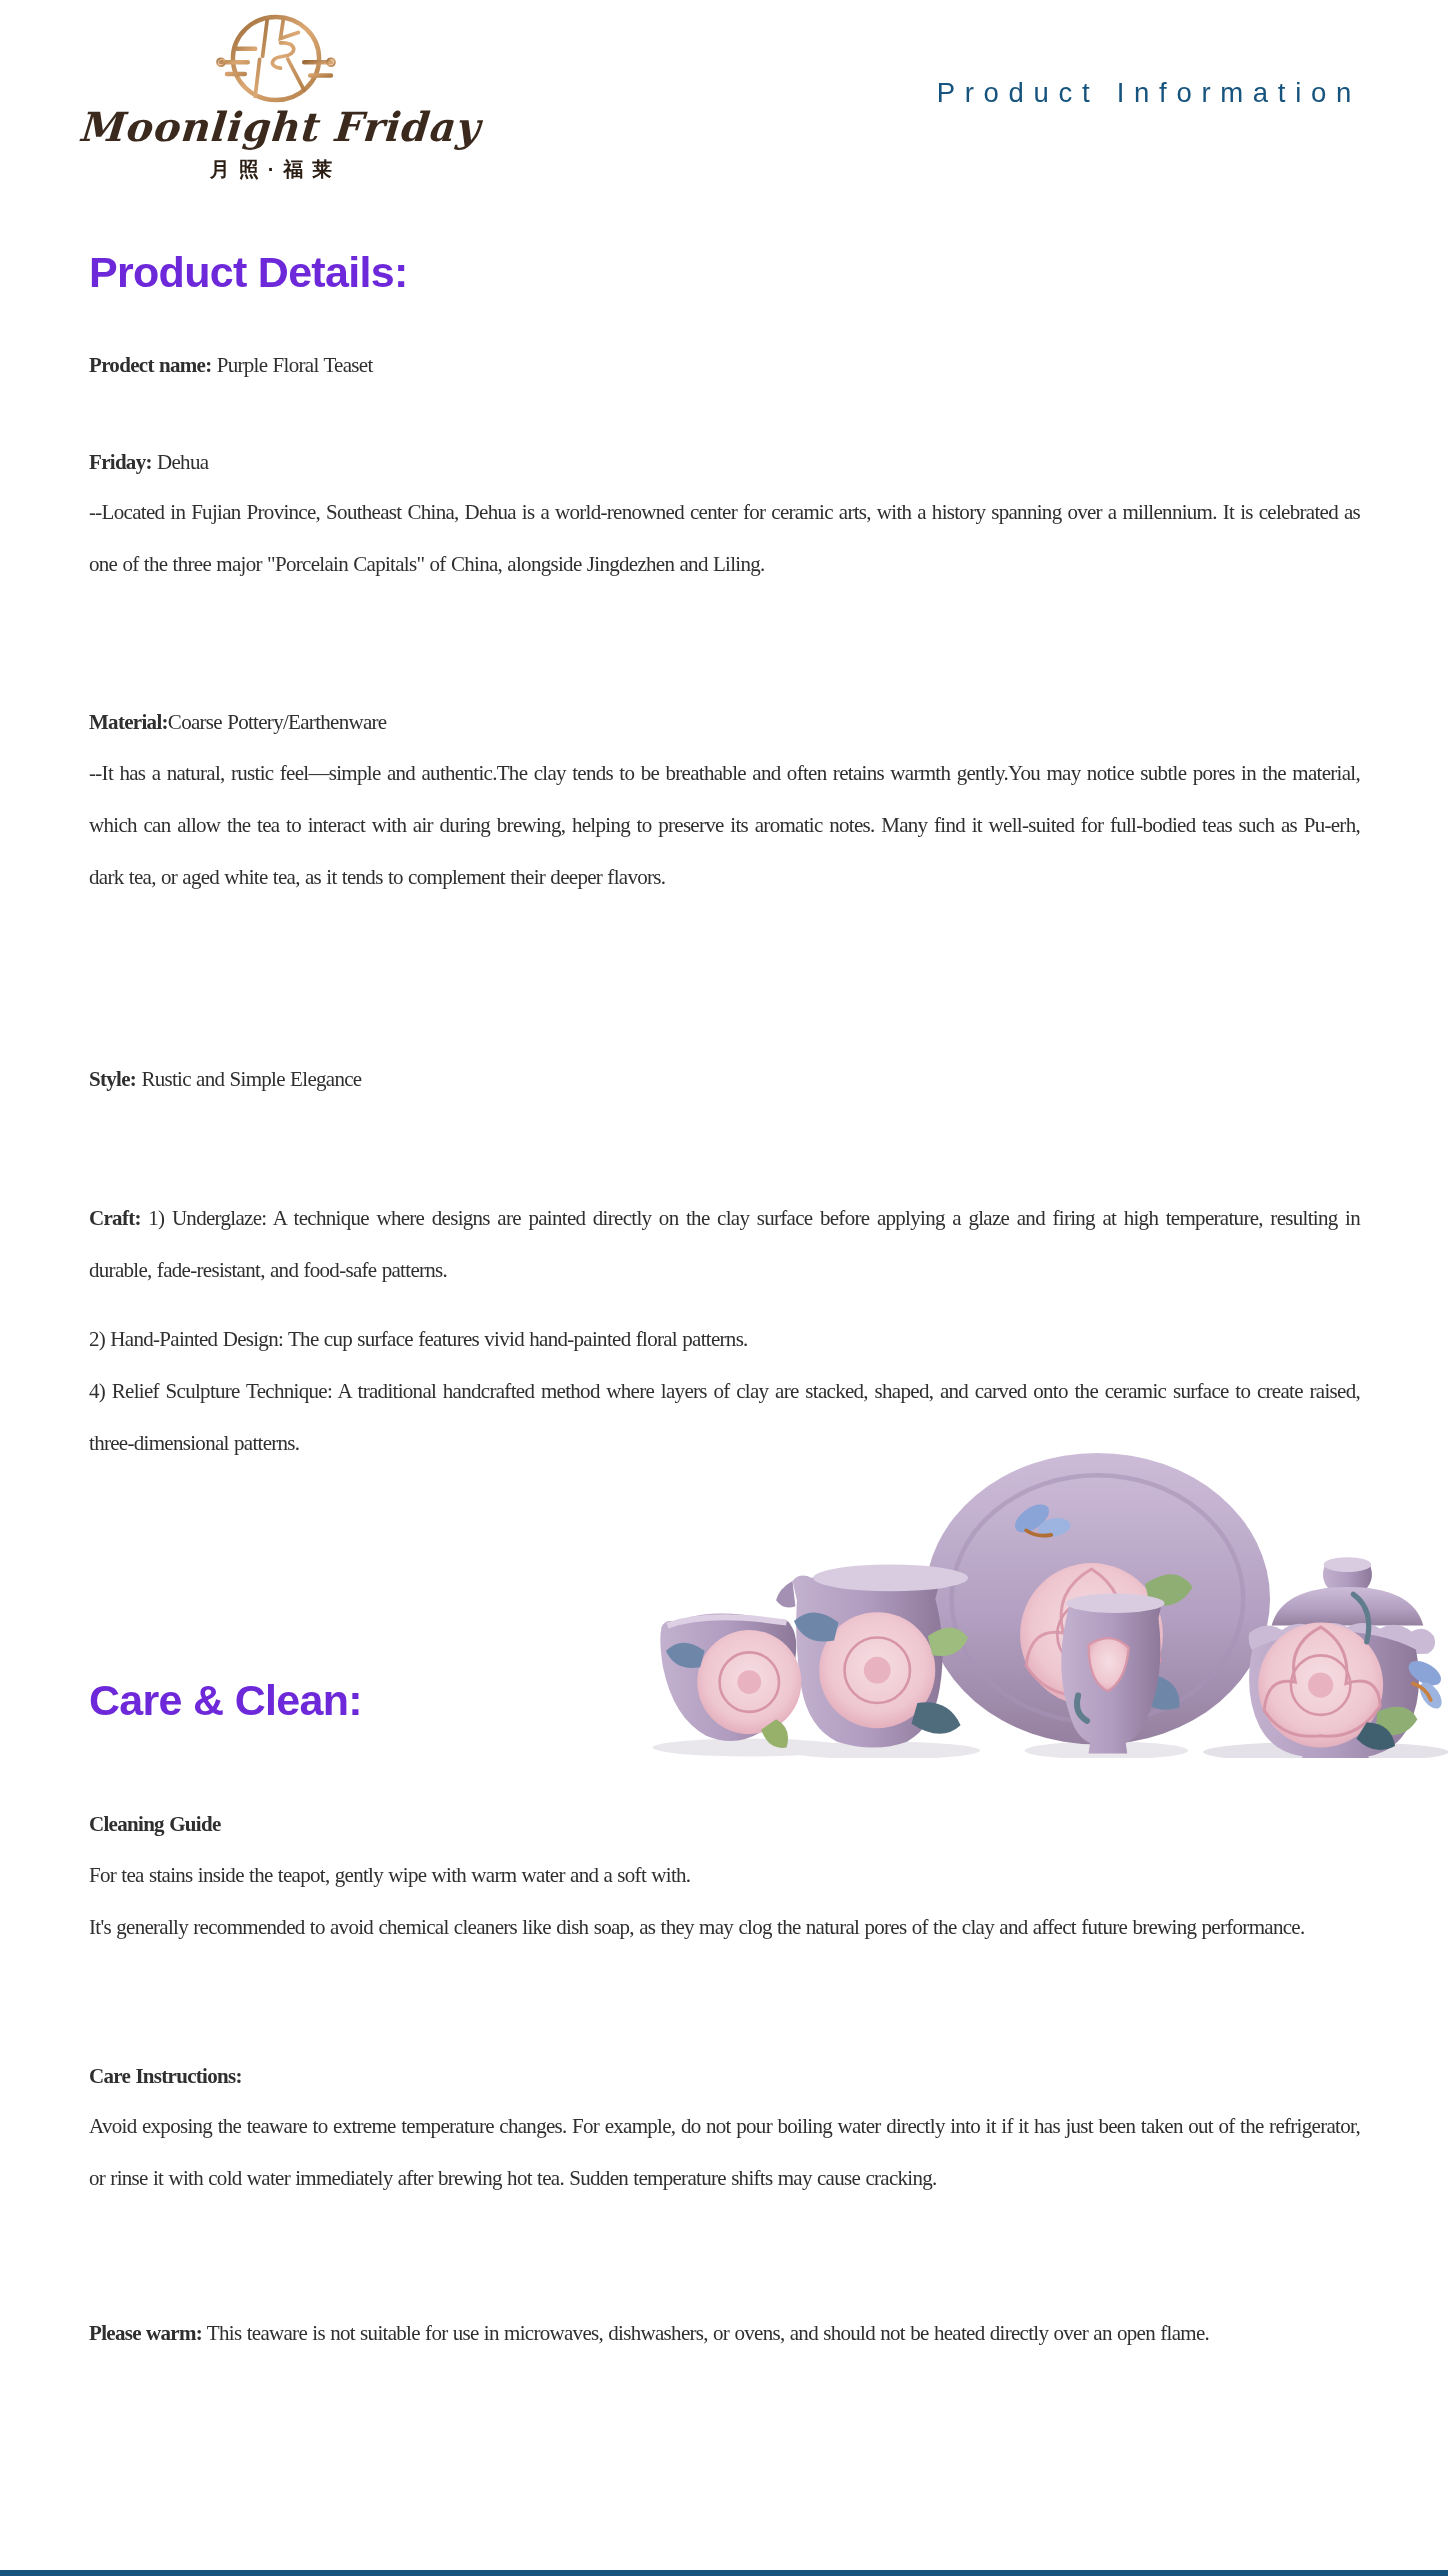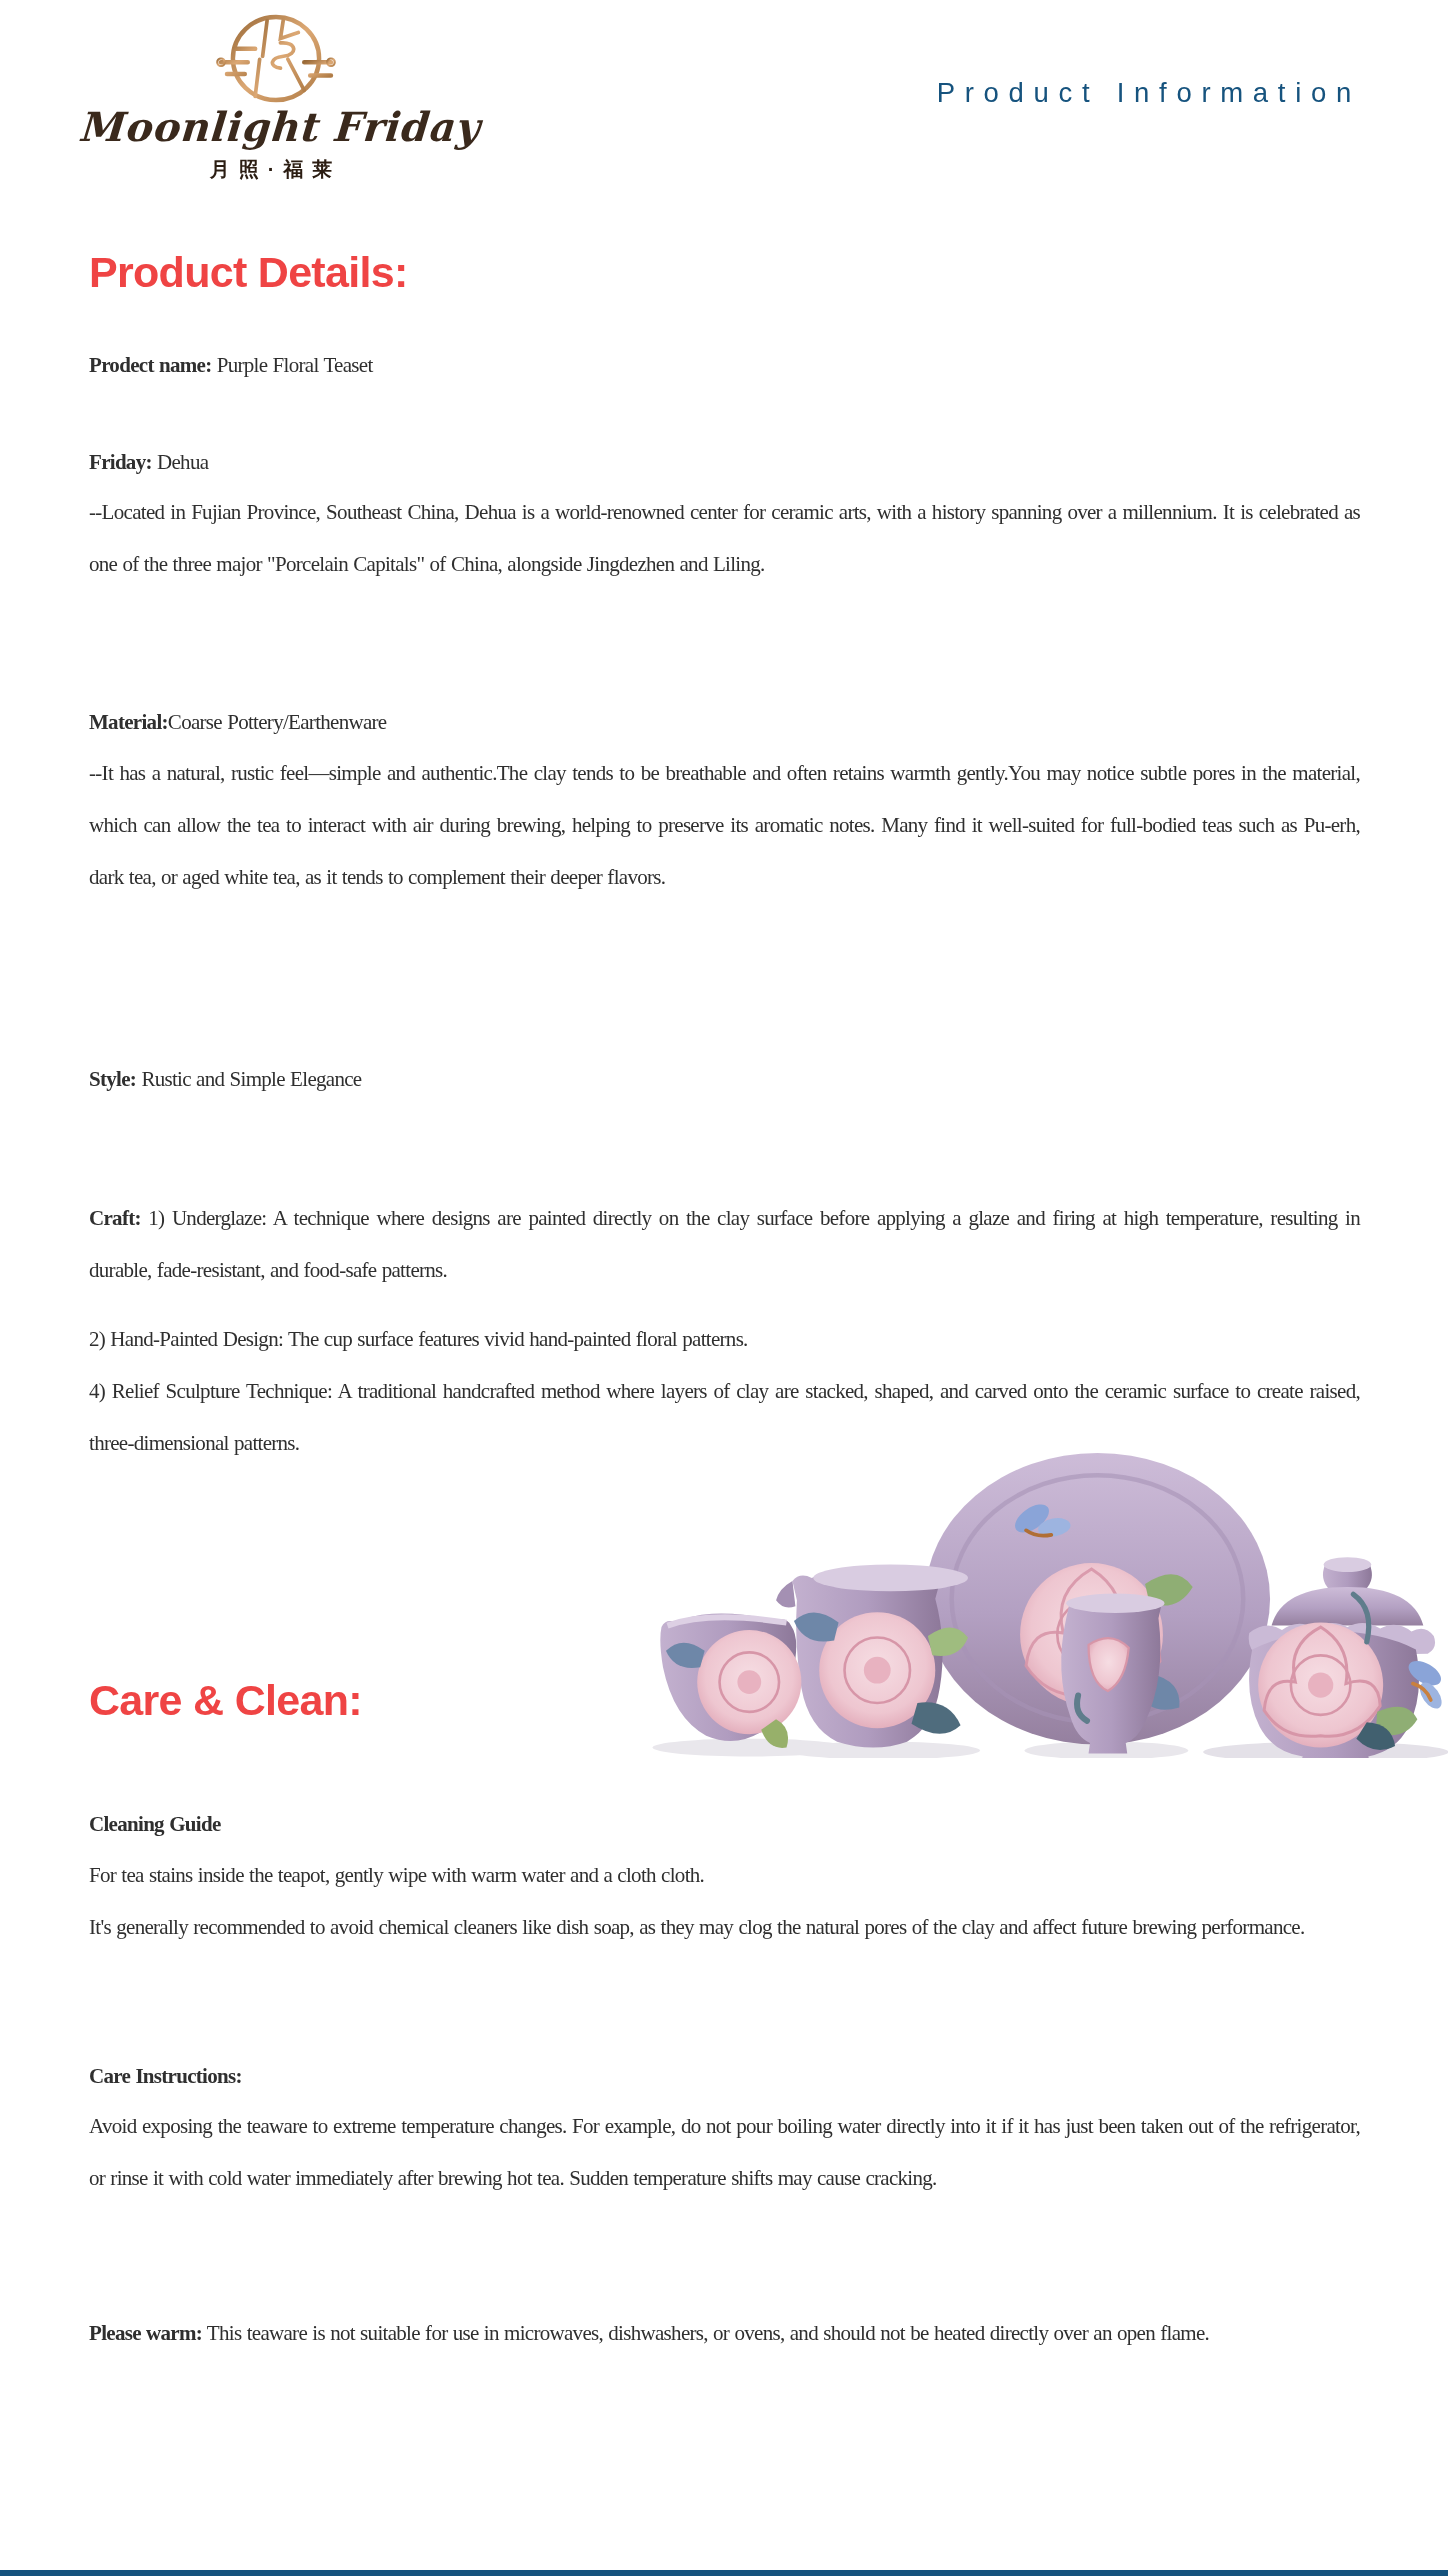--- a/index.html
+++ b/index.html
@@ -41,21 +41,21 @@
     letter-spacing:9.7px;
     color:#16537E;
     font-weight:400;
     white-space:nowrap;
   }
   
   .h1{
     font-size:43px;
     font-weight:700;
     letter-spacing:-0.7px;
-    color:#ef4444;
+    color:#6d28d9;
     line-height:52px;
   }
   .para{
     font-size:21px;
     letter-spacing:-0.7px;
     line-height:52px;
     margin:0;
     word-spacing:0.7px;
     font-family:Liberation Serif, serif;
   }
@@ -203,21 +203,21 @@
         <ellipse cx="1088" cy="300" rx="24" ry="13" fill="#8aa4d8" transform="rotate(30 1088 300)"></ellipse>
         <ellipse cx="1096" cy="330" rx="20" ry="11" fill="#9db4e0" transform="rotate(55 1096 330)"></ellipse>
         <path d="M1072 314 q18 6 24 22" stroke="#c9803e" stroke-width="5" fill="none" stroke-linecap="round"></path>
       </g>
     </g>
   </svg>
 
   <div class="abs h1" style="top:1674px;">Care &amp; Clean:</div>
 
   <p class="abs para b" style="top:1798px;">Cleaning Guide</p>
-  <p class="abs para" style="top:1849px;">For tea stains inside the teapot, gently wipe with warm water and a cloth cloth.</p>
+  <p class="abs para" style="top:1849px;">For tea stains inside the teapot, gently wipe with warm water and a soft with.</p>
   <p class="abs para j" style="top:1901px;">It's generally recommended to avoid chemical cleaners like dish soap, as they may clog the natural pores of the clay and affect future brewing performance.</p>
 
   <p class="abs para b" style="top:2050px;">Care Instructions:</p>
   <p class="abs para j" style="top:2100px;">Avoid exposing the teaware to extreme temperature changes. For example, do not pour boiling water directly into it if it has just been taken out of the refrigerator, or rinse it with cold water immediately after brewing hot tea. Sudden temperature shifts may cause cracking.</p>
 
   <p class="abs para j" style="top:2307px;"><span class="b">Please warm:</span><span> This teaware is not suitable for use in microwaves, dishwashers, or ovens, and should not be heated directly over an open flame.</span></p>
 
   <div class="footer-rule"></div>
 </div>
 

